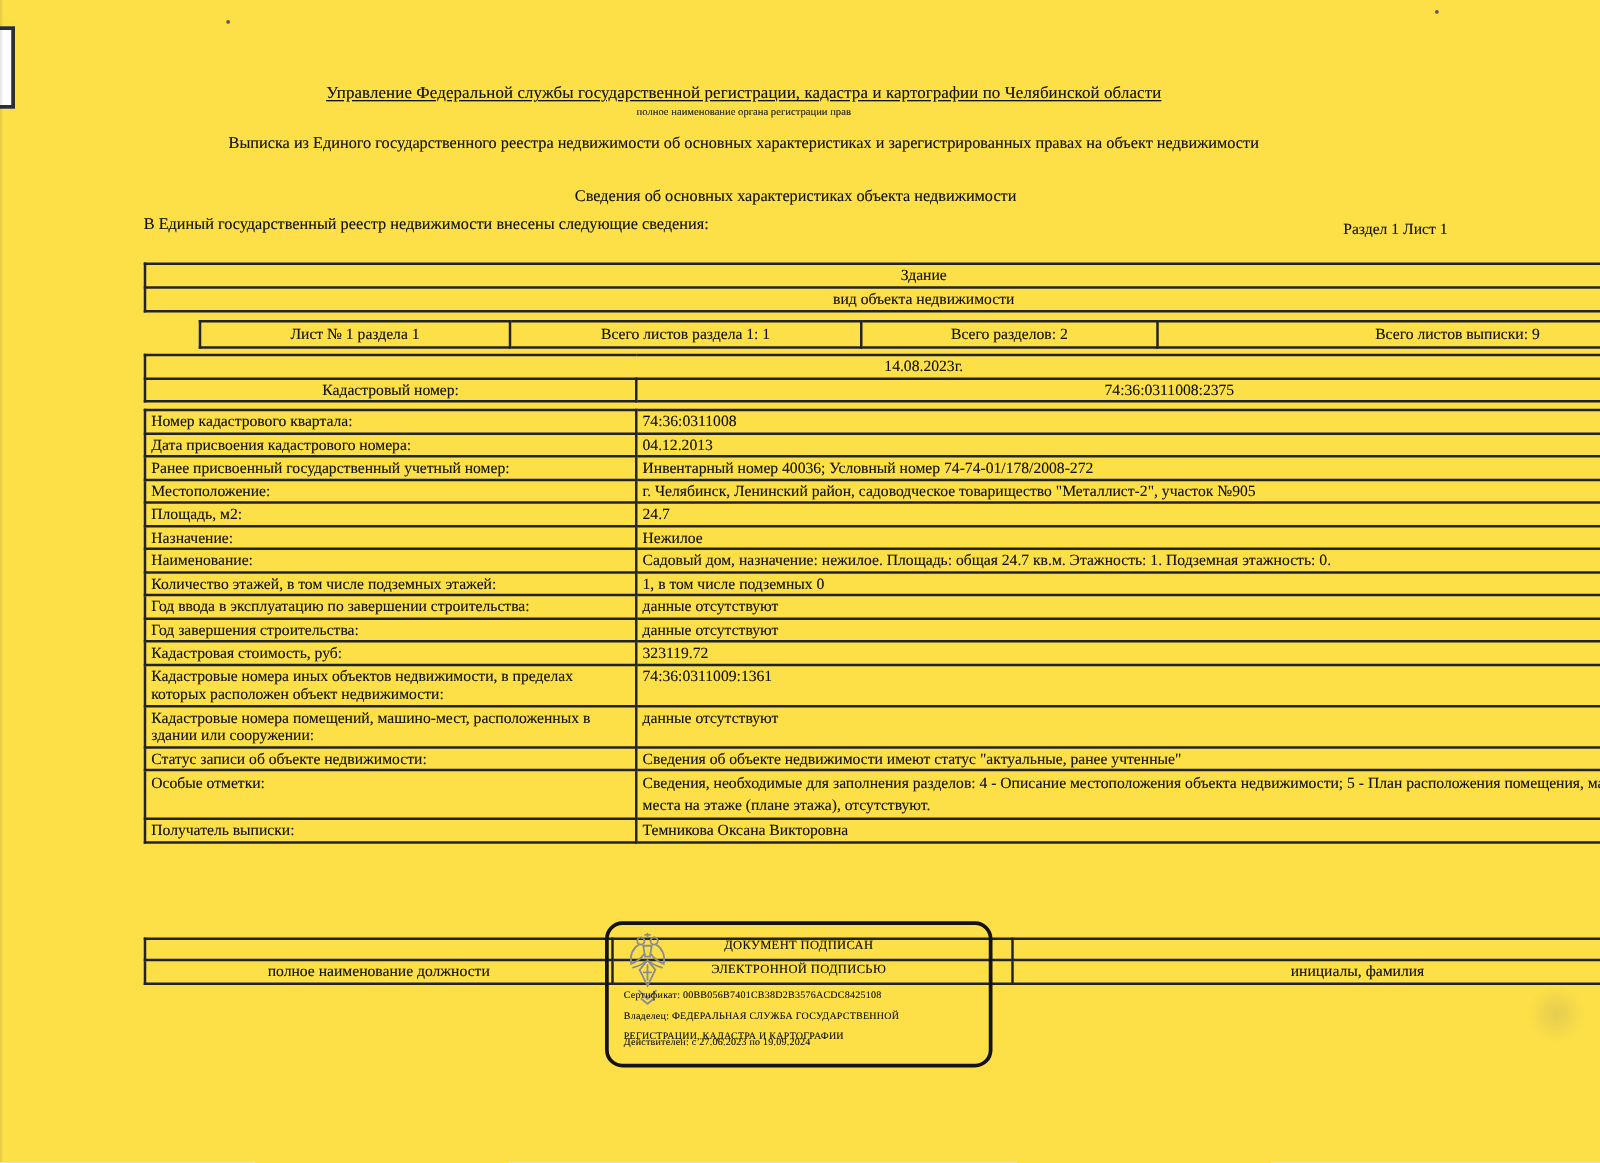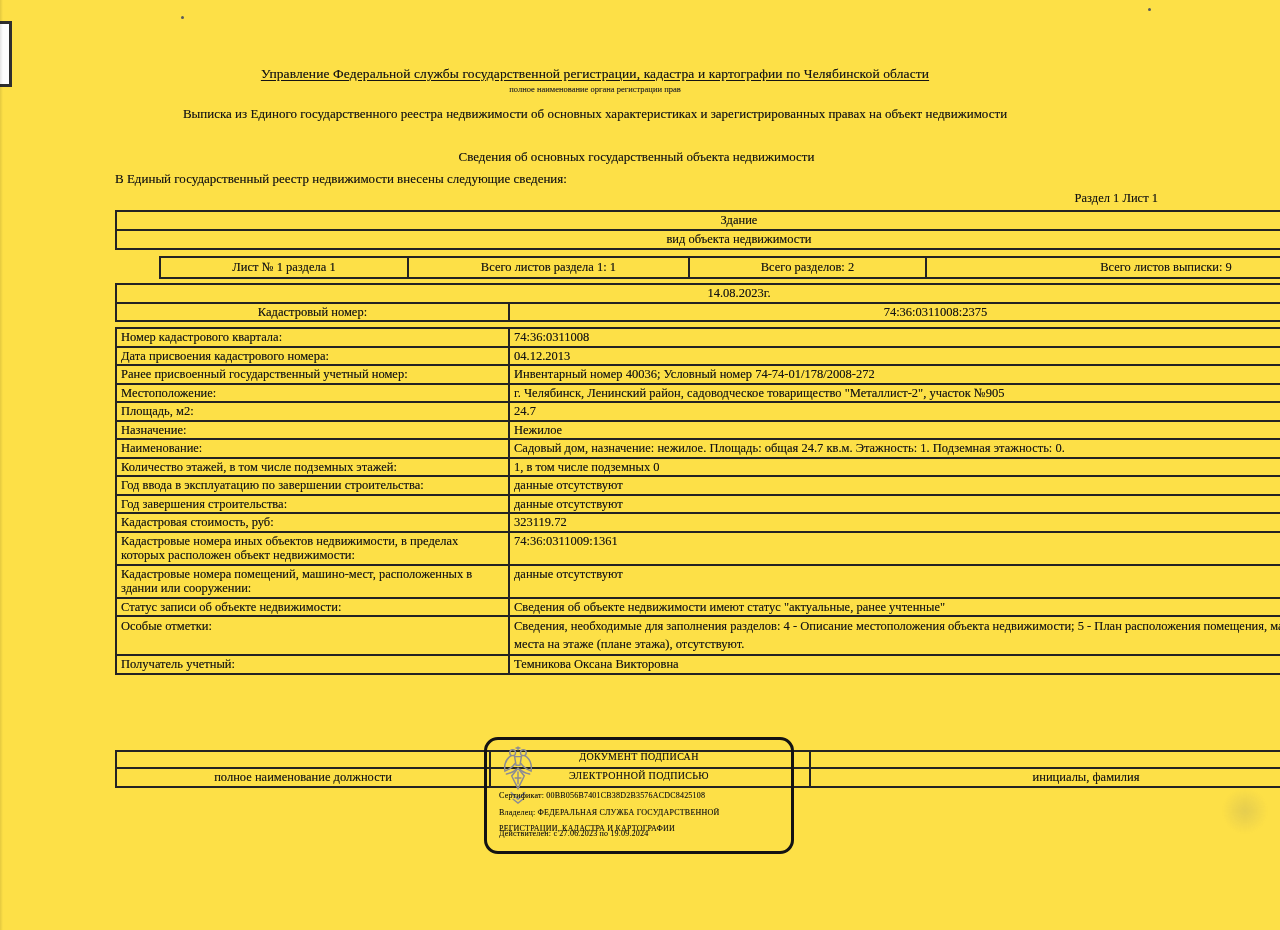--- a/index.html
+++ b/index.html
@@ -22,21 +22,21 @@
   .corner-box { left:-30px; top:21px; width:42px; height:66px;
     border:3px solid #2e2e2e; background:#fefefe; }
 
   .hdr-center { left:30px; width:1130px; text-align:center; }
   .hdr-center2 { left:115px; width:1043px; text-align:center; }
   .authority { top:66px; font-size:13.5px; text-decoration:underline; text-underline-offset:2px; letter-spacing:.1px; }
   .authority-note { top:84px; font-size:8.5px; color:#2a2a2a; }
   .doc-title { top:106px; font-size:13px; }
   .section-title { top:149px; font-size:13px; }
   .intro { top:171px; left:115px; font-size:13px; }
-  .page-ref { top:191px; left:115px; width:1043px; text-align:right; font-size:12.5px; }
+  .page-ref { top:176px; left:115px; width:1043px; text-align:right; font-size:12.5px; }
 
   table { border-collapse:collapse; width:1248px; table-layout:fixed; }
   td { border:2px solid #232323; font-size:12.5px; line-height:14.5px;
        padding:1px 4px; vertical-align:middle; overflow:hidden; }
 
   .tableA { top:210px; left:115px; }
   .tableA td { height:19px; text-align:center; }
   .tableB { top:256px; left:115px;margin-left:44px; }
   .tableB td { height:21px; text-align:center; }
   .tableC { top:283px; left:115px; }
@@ -70,21 +70,21 @@
 <div class="page">
 
   <div class="abs corner-box"></div>
   <div class="abs dot" style="left:181px;top:16px;"></div>
   <div class="abs dot" style="left:1148px;top:8px;"></div>
   <div class="abs smudge"></div>
 
   <div class="abs hdr-center authority">Управление Федеральной службы государственной регистрации, кадастра и картографии по Челябинской области</div>
   <div class="abs hdr-center authority-note">полное наименование органа регистрации прав</div>
   <div class="abs hdr-center doc-title">Выписка из Единого государственного реестра недвижимости об основных характеристиках и зарегистрированных правах на объект недвижимости</div>
-  <div class="abs hdr-center2 section-title">Сведения об основных государственный объекта недвижимости</div>
+  <div class="abs hdr-center2 section-title">Сведения об основных характеристиках объекта недвижимости</div>
   <div class="abs intro">В Единый государственный реестр недвижимости внесены следующие сведения:</div>
   <div class="abs page-ref">Раздел 1 Лист 1</div>
 
   <table class="abs tableA">
     <tbody>
         <tr>
           <td>Здание</td>
         </tr>
     <tr>
           <td>вид объекта недвижимости</td>
@@ -185,21 +185,21 @@
         </tr>
     <tr>
           <td>Статус записи об объекте недвижимости:</td>
           <td>Сведения об объекте недвижимости имеют статус "актуальные, ранее учтенные"</td>
         </tr>
     <tr class="osobye">
           <td style="vertical-align:top">Особые отметки:</td>
           <td class="val" style="vertical-align:top">Сведения, необходимые для заполнения разделов: 4 - Описание местоположения объекта недвижимости; 5 - План расположения помещения, машино-места на этаже (плане этажа), отсутствуют.</td>
         </tr>
     <tr>
-          <td>Получатель учетный:</td>
+          <td>Получатель выписки:</td>
           <td>Темникова Оксана Викторовна</td>
         </tr>
   </tbody>
     </table>
 
   <table class="abs sig-table">
     <colgroup>
         <col style="width:374px">
         <col style="width:320px">
         <col>

